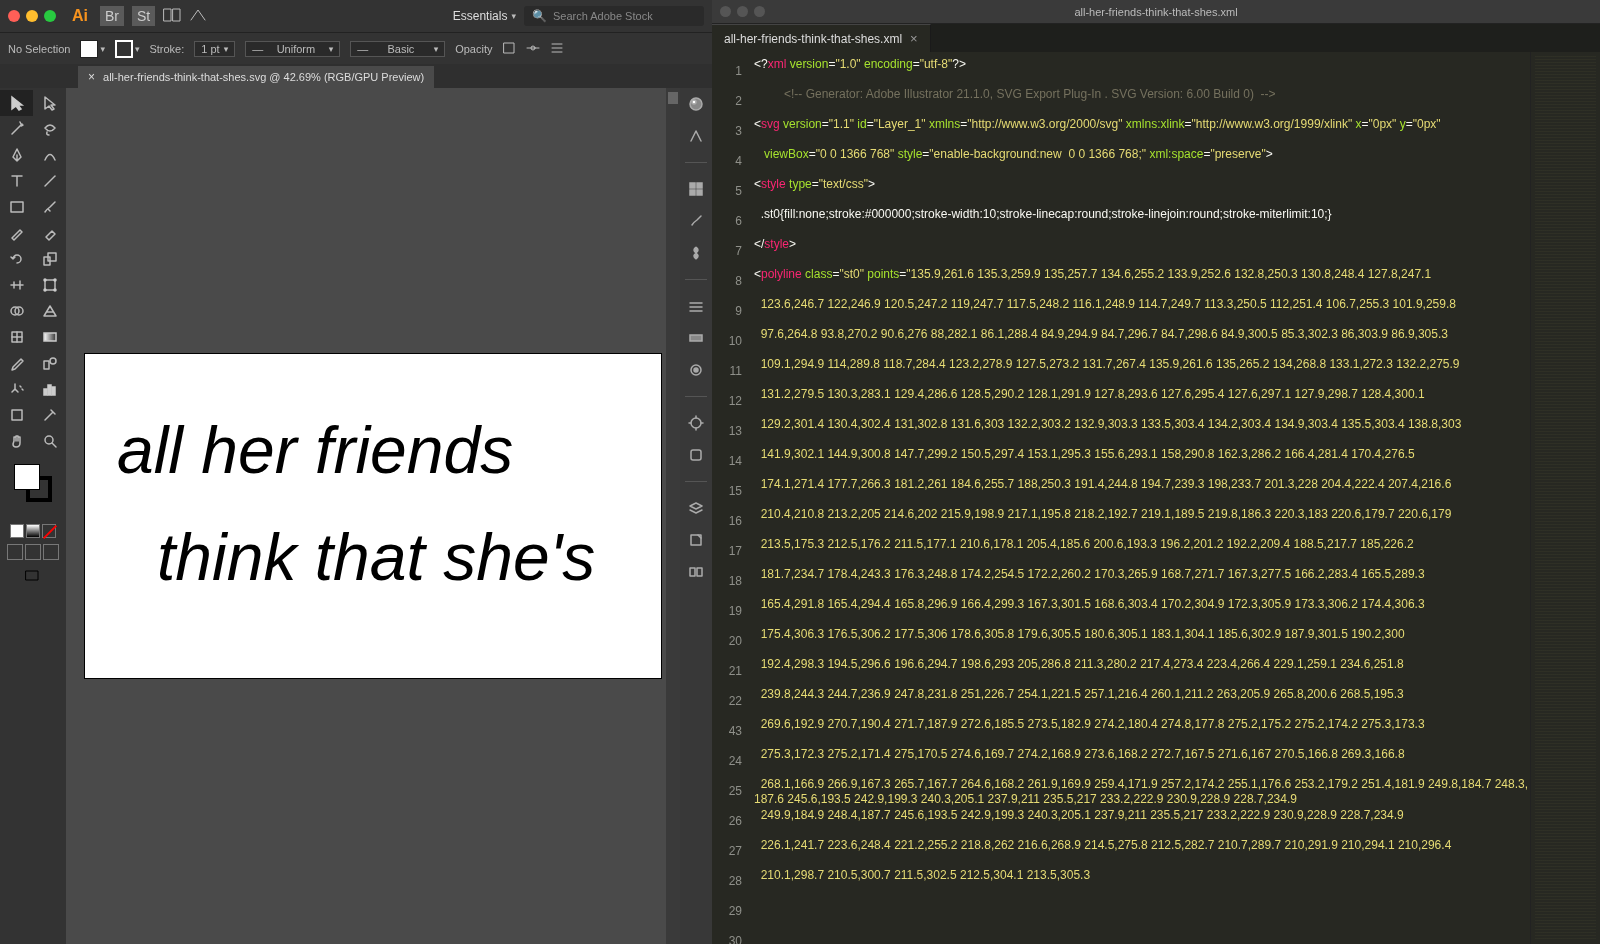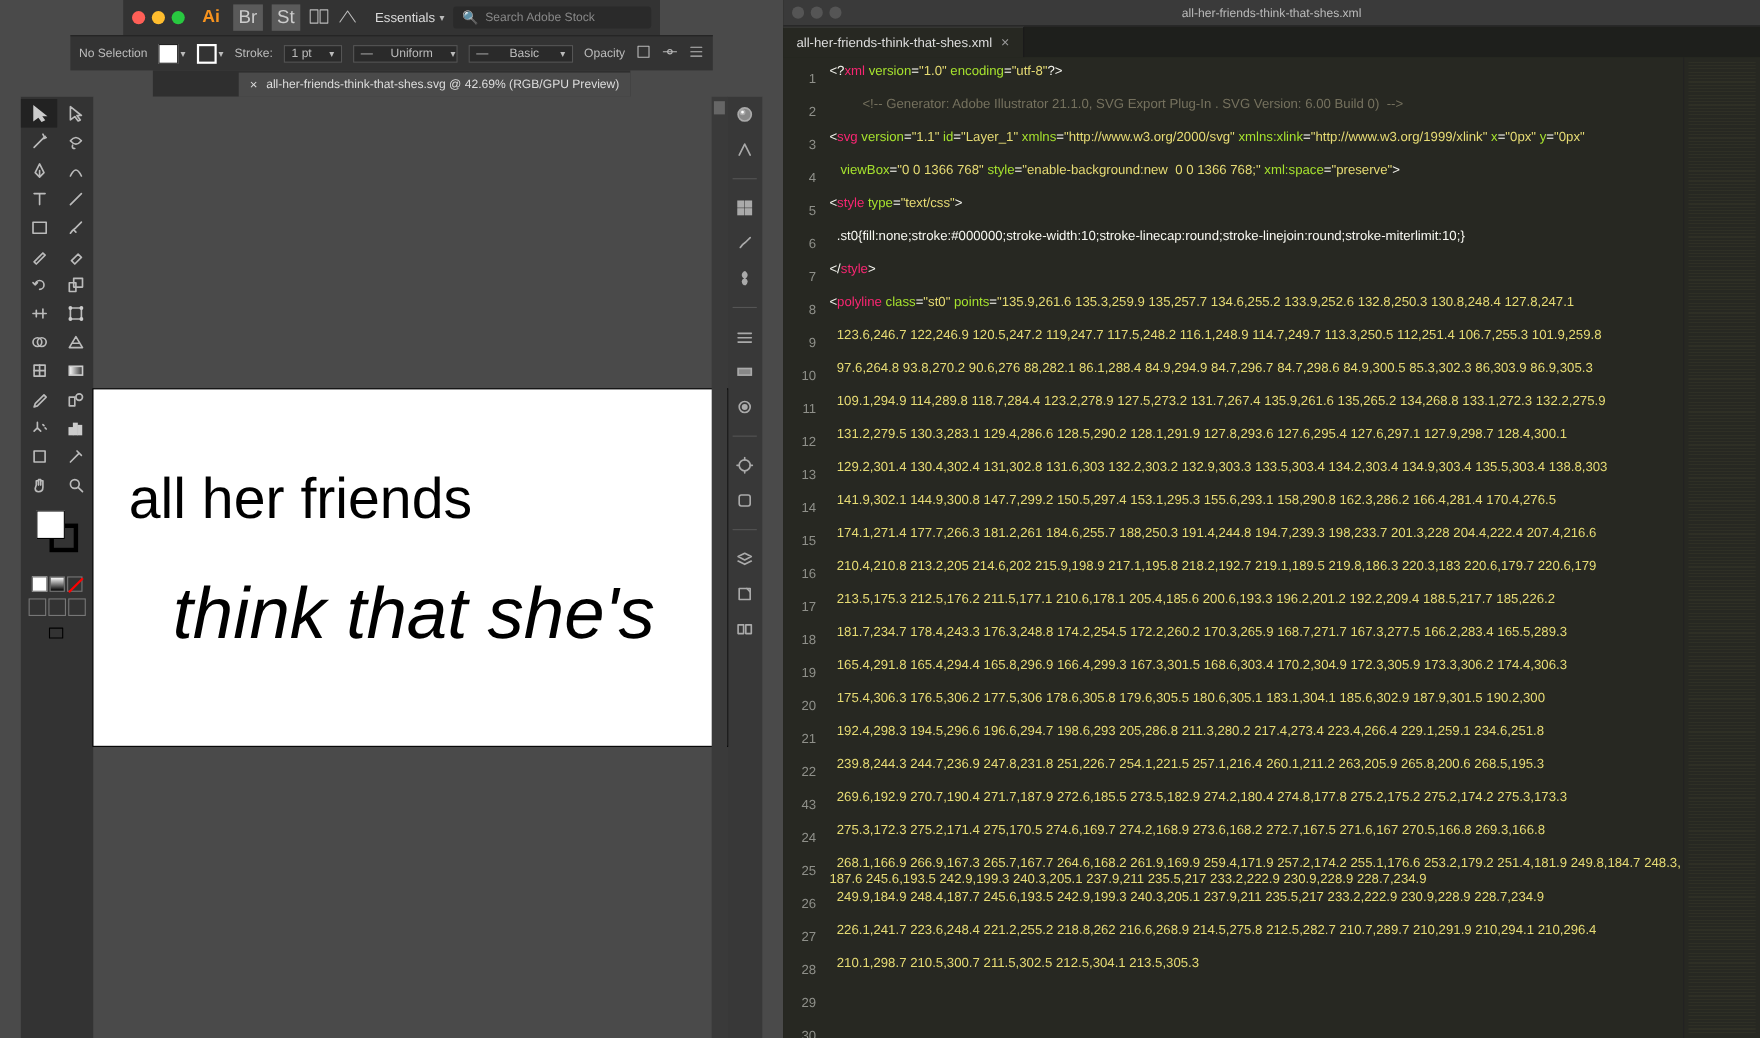--- a/index.html
+++ b/index.html
@@ -1,40 +1,40 @@
 <!DOCTYPE html>
 <html><head>
 <meta charset="utf-8">
 <style>
 * { margin: 0; padding: 0; box-sizing: border-box; font-family: -apple-system, "Helvetica Neue", Arial, sans-serif; }
 html, body { width: 1600px; height: 944px; overflow: hidden; background: #1e1e1e; }
 .root { display: flex; width: 100%; height: 100%; }
-.ai-app { width: 712px; height: 100%; background: #4a4a4a; display: flex; flex-direction: column; align-items: center; }
+.ai-app { width: 712px; height: 100%; background: #4a4a4a; display: flex; flex-direction: column; }
 .sublime-app { flex: 1; height: 100%; background: #272822; display: flex; flex-direction: column; }
 
 
 .ai-top { height: 32px; background: #333; display: flex; align-items: center; padding: 0 8px; color: #bbb; font-size: 12px; gap: 8px; }
 .traffic { display: flex; gap: 6px; margin-right: 8px; }
 .dot { width: 12px; height: 12px; border-radius: 50%; }
 .dot.red { background: #ff5f57; }
 .dot.yellow { background: #ffbd2e; }
 .dot.green { background: #28c940; }
 .ai-logo { color: #f7931e; font-weight: bold; font-size: 16px; margin-right: 4px; }
-.sq-btn { background: #5a5a5a; color: #ccc; padding: 2px 5px; font-size: 17px; cursor: pointer; }
+.sq-btn { background: #5a5a5a; color: #ccc; padding: 2px 5px; font-size: 14px; cursor: pointer; }
 .ai-top .spacer { flex: 1; }
 .essentials { color: #ddd; display: flex; align-items: center; gap: 4px; }
 .chev { font-size: 9px; color: #bbb; }
 .search-stock { background: #2a2a2a; border-radius: 3px; padding: 3px 8px; color: #888; font-size: 11px; display: flex; align-items: center; gap: 6px; width: 180px; }
 .search-stock .glass { font-size: 12px; }
 
 
 .ai-control { height: 32px; background: #333; border-top: 1px solid #222; display: flex; align-items: center; padding: 0 8px; color: #bbb; font-size: 11px; gap: 10px; }
 .swatch { width: 18px; height: 18px; background: #fff; border: 1px solid #222; }
 .swatch-outline { width: 18px; height: 18px; border: 2px solid #fff; }
-.dropd { background: #2a2a2a; border: 1px solid #555; padding: 1px 6px; display: flex; align-items: center; gap: 16px; }
+.dropd { background: #2a2a2a; border: 1px solid #555; padding: 1px 6px; display: flex; align-items: center; gap: 4px; }
 .dropd.wide { width: 95px; justify-content: space-between; }
 
 
 .ai-tabrow { height: 24px; background: #2f2f2f; display: flex; align-items: flex-end; padding-left: 78px; font-size: 11px; }
 .ai-tab { background: #4a4a4a; color: #ddd; padding: 4px 10px; display: flex; align-items: center; gap: 8px; border-radius: 0; }
 .ai-tab .close { font-size: 12px; }
 
 
 .ai-body { flex: 1; display: flex; background: #4a4a4a; position: relative; }
 .ai-tools { width: 66px; background: #333; display: flex; flex-direction: column; padding-top: 2px; }
@@ -54,21 +54,21 @@
 .fs-mini.n::after { content: ""; position: absolute; left: -2px; top: 50%; width: 18px; height: 2px; background: red; transform: rotate(-45deg); }
 .ai-drawmode { display: flex; justify-content: center; gap: 2px; margin-top: 6px; }
 .dm { width: 16px; height: 16px; border: 1px solid #777; }
 .ai-extra { display: flex; justify-content: center; gap: 2px; margin-top: 8px; }
 .ai-extra div { width: 18px; height: 18px; }
 
 .ai-canvas-wrap { flex: 1; position: relative; display: flex; align-items: center; justify-content: center; background: #4a4a4a; }
 .scrollbar-v { position: absolute; right: 0; top: 0; bottom: 0; width: 14px; background: #3a3a3a; }
 .scrollbar-v .thumb { position: absolute; left: 2px; top: 4px; width: 10px; height: 12px; background: #666; }
 .artboard { width: 576px; height: 324px; background: #fff; box-shadow: 0 0 0 1px #000; position: relative; font-family: "Brush Script MT", "Segoe Script", cursive; color: #000; }
-.script-line1 { position: absolute; left: 32px; top: 74px; font-size: 52px; line-height: 1; }
+.script-line1 { position: absolute; left: 32px; top: 63px; font-size: 66px; line-height: 1; font-style: italic; }
 .script-line2 { position: absolute; left: 72px; top: 170px; font-size: 66px; line-height: 1; font-style: italic; }
 
 .ai-rightpanel { width: 32px; background: #383838; display: flex; flex-direction: column; align-items: center; padding-top: 6px; gap: 12px; }
 .ai-rightpanel .sep { height: 1px; width: 22px; background: #555; margin: 4px 0; }
 .rp-ic { width: 20px; height: 20px; color: #aaa; display: flex; align-items: center; justify-content: center; cursor: pointer; }
 .rp-ic svg { width: 16px; height: 16px; stroke: #aaa; fill: none; stroke-width: 1.5; }
 
 
 .sublime-title { height: 24px; background: #3a3a3a; border-bottom: 1px solid #222; display: flex; align-items: center; justify-content: center; color: #bbb; font-size: 11px; position: relative; }
 .sublime-title .traffic { position: absolute; left: 8px; }

